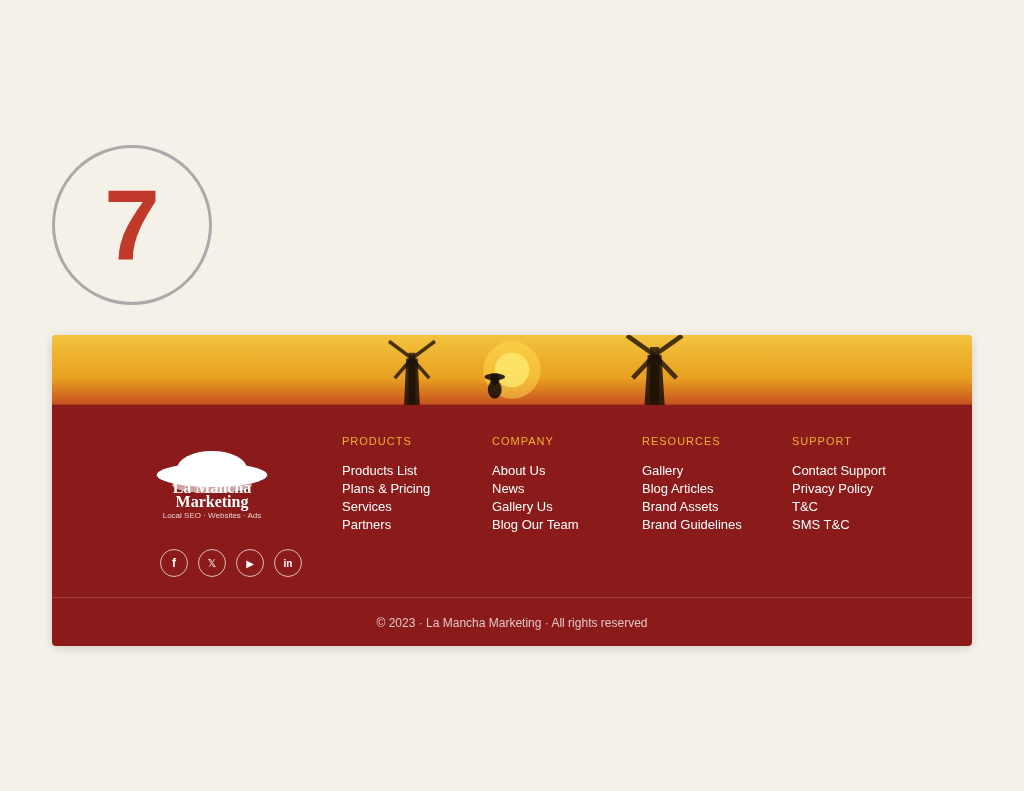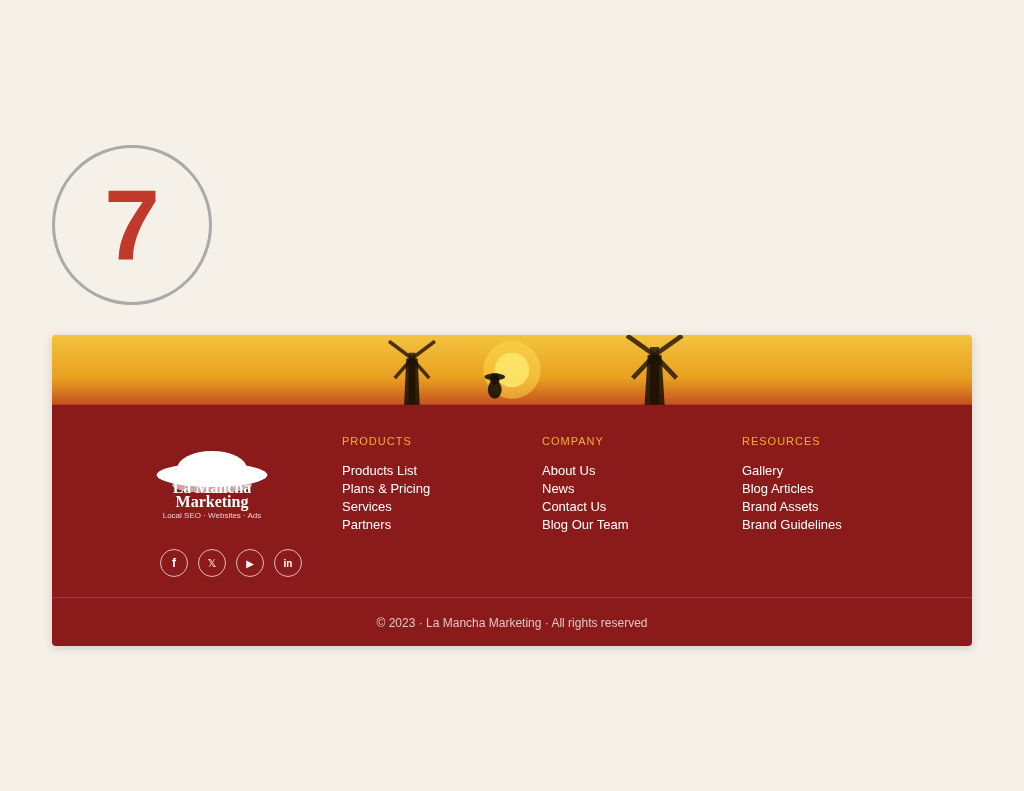--- a/index.html
+++ b/index.html
@@ -281,35 +281,44 @@
             <li><a href="#">Services</a></li>
             <li><a href="#">Partners</a></li>
           </ul>
         </div>
 
         <div class="footer-col">
           <div class="footer-col-header">COMPANY</div>
           <ul class="footer-col-links">
             <li><a href="#">About Us</a></li>
             <li><a href="#">News</a></li>
-            <li><a href="#">Contact Us</a></li>
+            <li><a href="#">Gallery Us</a></li>
             <li><a href="#">Blog Our Team</a></li>
           </ul>
         </div>
 
         <div class="footer-col">
           <div class="footer-col-header">RESOURCES</div>
           <ul class="footer-col-links">
             <li><a href="#">Gallery</a></li>
             <li><a href="#">Blog Articles</a></li>
             <li><a href="#">Brand Assets</a></li>
             <li><a href="#">Brand Guidelines</a></li>
           </ul>
         </div>
 
+        <div class="footer-col">
+          <div class="footer-col-header">SUPPORT</div>
+          <ul class="footer-col-links">
+            <li><a href="#">Contact Support</a></li>
+            <li><a href="#">Privacy Policy</a></li>
+            <li><a href="#">T&amp;C</a></li>
+            <li><a href="#">SMS T&amp;C</a></li>
+          </ul>
+        </div>
 
       </div>
     </div>
 
     <div class="footer-bottom">
       <span class="footer-copyright">© 2023 · La Mancha Marketing · All rights reserved</span>
     </div>
 
   </div>
 </div>

